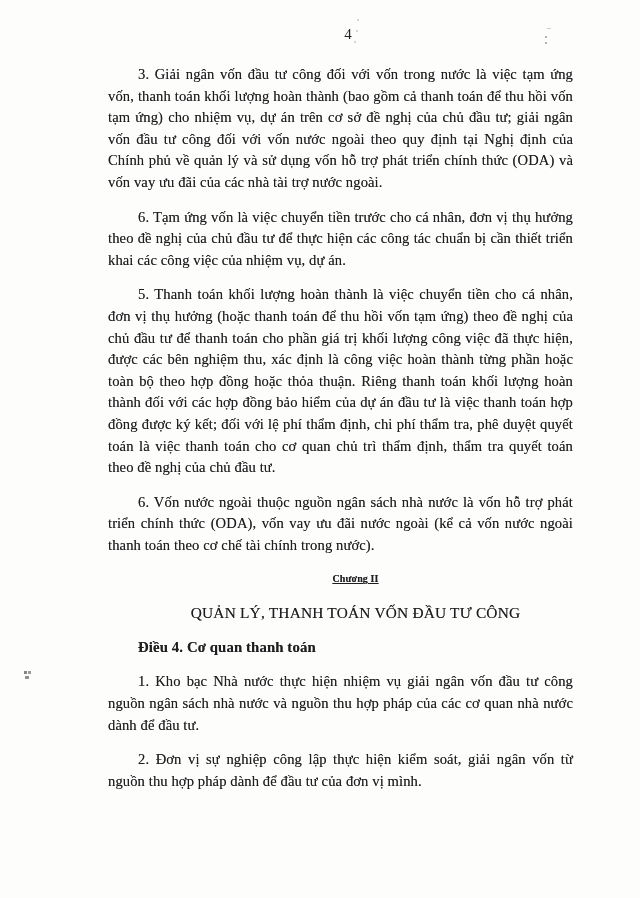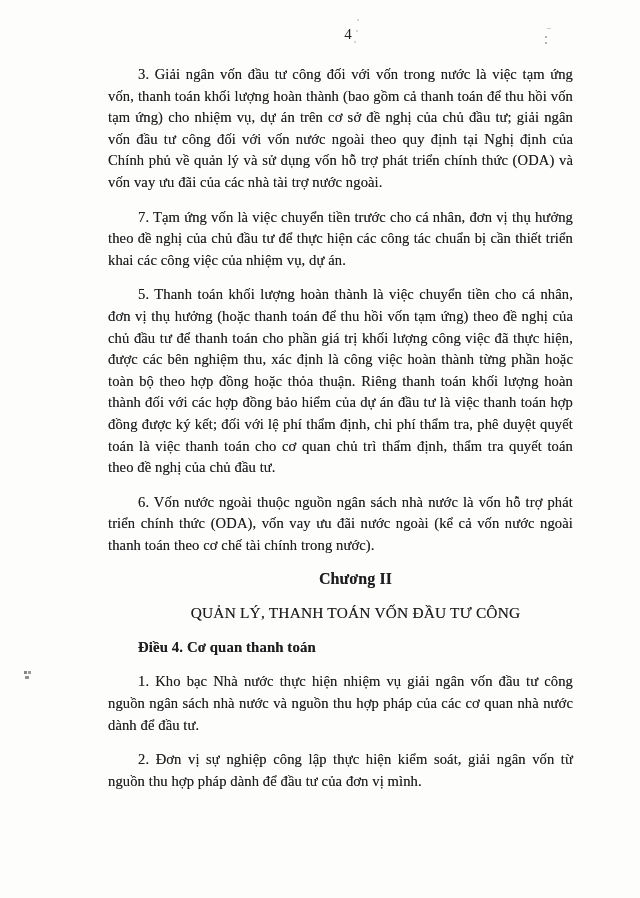--- a/index.html
+++ b/index.html
@@ -37,22 +37,23 @@
     text-shadow: 0 0 0.35px rgba(20,20,20,0.55);
   }
   .content p {
     margin: 0 16px 13px 0;
     text-indent: 30px;
   }
   .chapter-label {
     margin: 2px 0 0 0;
     text-align: center;
     font-weight: 700;
-    font-size: 16px;
+    font-size: 10px;
     line-height: 20px;
+    text-decoration: underline;
   }
   .chapter-title {
     margin: 0 0 9px 0;
     text-align: center;
     font-weight: 400;
     font-size: 15.4px;
     line-height: 22px;
     letter-spacing: 0.2px;
   }
   .article-heading {
@@ -93,21 +94,21 @@
   <div class="speck light" style="left:354px; top:41px; width:2px; height:2px;"></div>
   <div class="speck" style="left:545px; top:36px; width:2px; height:2px;"></div>
   <div class="speck" style="left:545px; top:42px; width:2px; height:2px;"></div>
   <div class="speck light" style="left:547px; top:28px; width:4px; height:1px;"></div>
   <div class="smudge"></div>
 
   <div class="content">
 
     <p>3. Giải ngân vốn đầu tư công đối với vốn trong nước là việc tạm ứng vốn, thanh toán khối lượng hoàn thành (bao gồm cả thanh toán để thu hồi vốn tạm ứng) cho nhiệm vụ, dự án trên cơ sở đề nghị của chủ đầu tư; giải ngân vốn đầu tư công đối với vốn nước ngoài theo quy định tại Nghị định của Chính phủ về quản lý và sử dụng vốn hỗ trợ phát triển chính thức (ODA) và vốn vay ưu đãi của các nhà tài trợ nước ngoài.</p>
 
-    <p>7. Tạm ứng vốn là việc chuyển tiền trước cho cá nhân, đơn vị thụ hưởng theo đề nghị của chủ đầu tư để thực hiện các công tác chuẩn bị cần thiết triển khai các công việc của nhiệm vụ, dự án.</p>
+    <p>6. Tạm ứng vốn là việc chuyển tiền trước cho cá nhân, đơn vị thụ hưởng theo đề nghị của chủ đầu tư để thực hiện các công tác chuẩn bị cần thiết triển khai các công việc của nhiệm vụ, dự án.</p>
 
     <p>5. Thanh toán khối lượng hoàn thành là việc chuyển tiền cho cá nhân, đơn vị thụ hưởng (hoặc thanh toán để thu hồi vốn tạm ứng) theo đề nghị của chủ đầu tư để thanh toán cho phần giá trị khối lượng công việc đã thực hiện, được các bên nghiệm thu, xác định là công việc hoàn thành từng phần hoặc toàn bộ theo hợp đồng hoặc thỏa thuận. Riêng thanh toán khối lượng hoàn thành đối với các hợp đồng bảo hiểm của dự án đầu tư là việc thanh toán hợp đồng được ký kết; đối với lệ phí thẩm định, chi phí thẩm tra, phê duyệt quyết toán là việc thanh toán cho cơ quan chủ trì thẩm định, thẩm tra quyết toán theo đề nghị của chủ đầu tư.</p>
 
     <p>6. Vốn nước ngoài thuộc nguồn ngân sách nhà nước là vốn hỗ trợ phát triển chính thức (ODA), vốn vay ưu đãi nước ngoài (kể cả vốn nước ngoài thanh toán theo cơ chế tài chính trong nước).</p>
 
 
     <p class="chapter-label">Chương II</p>
 
     <p class="chapter-title">QUẢN LÝ, THANH TOÁN VỐN ĐẦU TƯ CÔNG</p>
 

